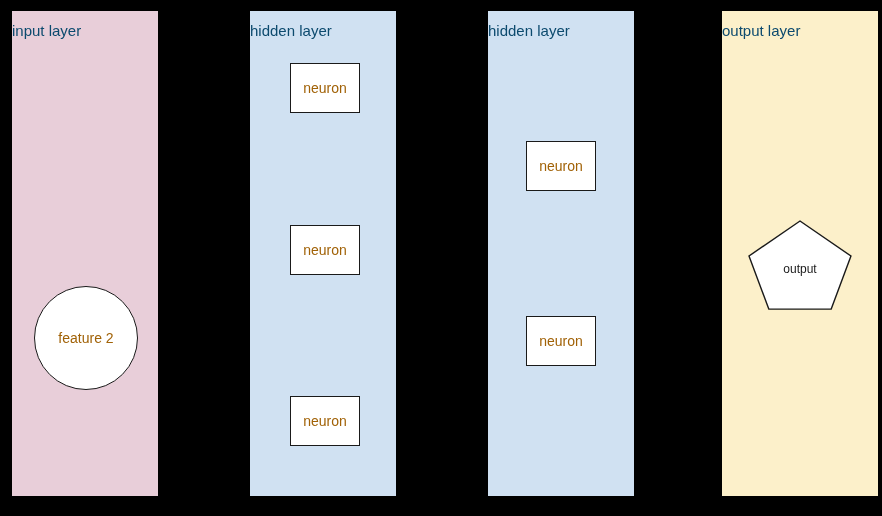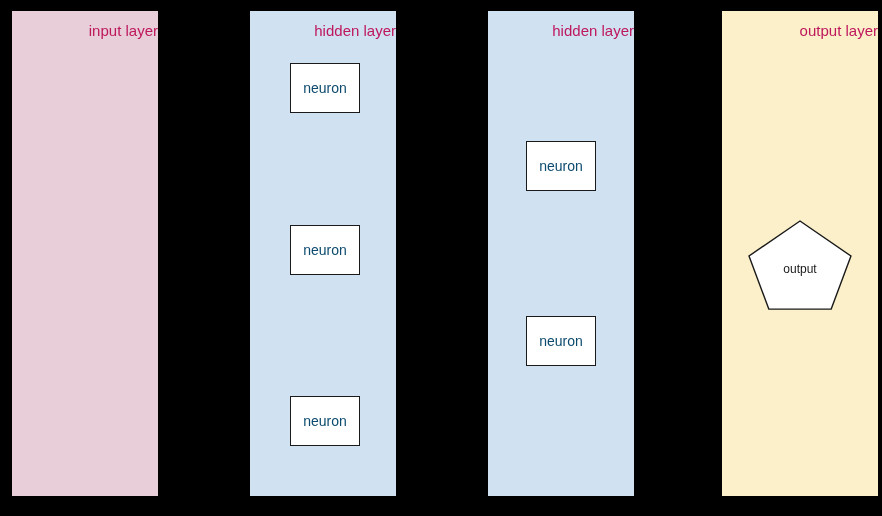--- a/index.html
+++ b/index.html
@@ -17,43 +17,43 @@
     font-family: "Liberation Sans", sans-serif;
   }
   .layer-panel {
     position: absolute;
     box-sizing: border-box;
   }
   .layer-title {
     position: absolute;
     left: 0;
     right: 0;
-    text-align: right;
+    text-align: left;
     font-size: 15px;
-    color: #be185d;
+    color: #0c4a6e;
     font-family: "Liberation Sans", sans-serif;
     white-space: nowrap;
   }
   
   .gap-mask {
     position: absolute;
     top: 0;
     height: 516px;
     background: #000000;
   }
   .node {
     position: absolute;
     background: #ffffff;
     border: 1.4px solid #1a1a1a;
     box-sizing: border-box;
     display: flex;
     align-items: center;
     justify-content: center;
     font-size: 14px;
-    color: #0c4a6e;
+    color: #a16207;
     font-family: "Liberation Sans", sans-serif;
   }
   .node.circle { border-radius: 50%; }
   .node.rect   { border-radius: 0; }
   .pentagon-wrap {
     position: absolute;
   }
   .pentagon-label {
     position: absolute;
     left: 0; right: 0;
@@ -114,20 +114,23 @@
         <div class="layer-title" style="top: 11px;">hidden layer</div>
       </div>
       <div class="layer-panel" style="left: 488px; top: 11px; width: 146px; height: 485px; background: rgb(208, 225, 242);">
         <div class="layer-title" style="top: 11px;">hidden layer</div>
       </div>
       <div class="layer-panel" style="left: 722px; top: 11px; width: 156px; height: 485px; background: rgb(252, 240, 202);">
         <div class="layer-title" style="top: 11px;">output layer</div>
       </div>
     </div>
 
+    <div class="node circle" style="left: 34px; top: 286px; width: 104px; height: 104px;">
+      <span>feature 2</span>
+    </div>
     <div class="node rect" style="left: 290px; top: 63px; width: 70px; height: 50px;">
       <span>neuron</span>
     </div>
     <div class="node rect" style="left: 290px; top: 225px; width: 70px; height: 50px;">
       <span>neuron</span>
     </div>
     <div class="node rect" style="left: 290px; top: 396px; width: 70px; height: 50px;">
       <span>neuron</span>
     </div>
     <div class="node rect" style="left: 526px; top: 141px; width: 70px; height: 50px;">

